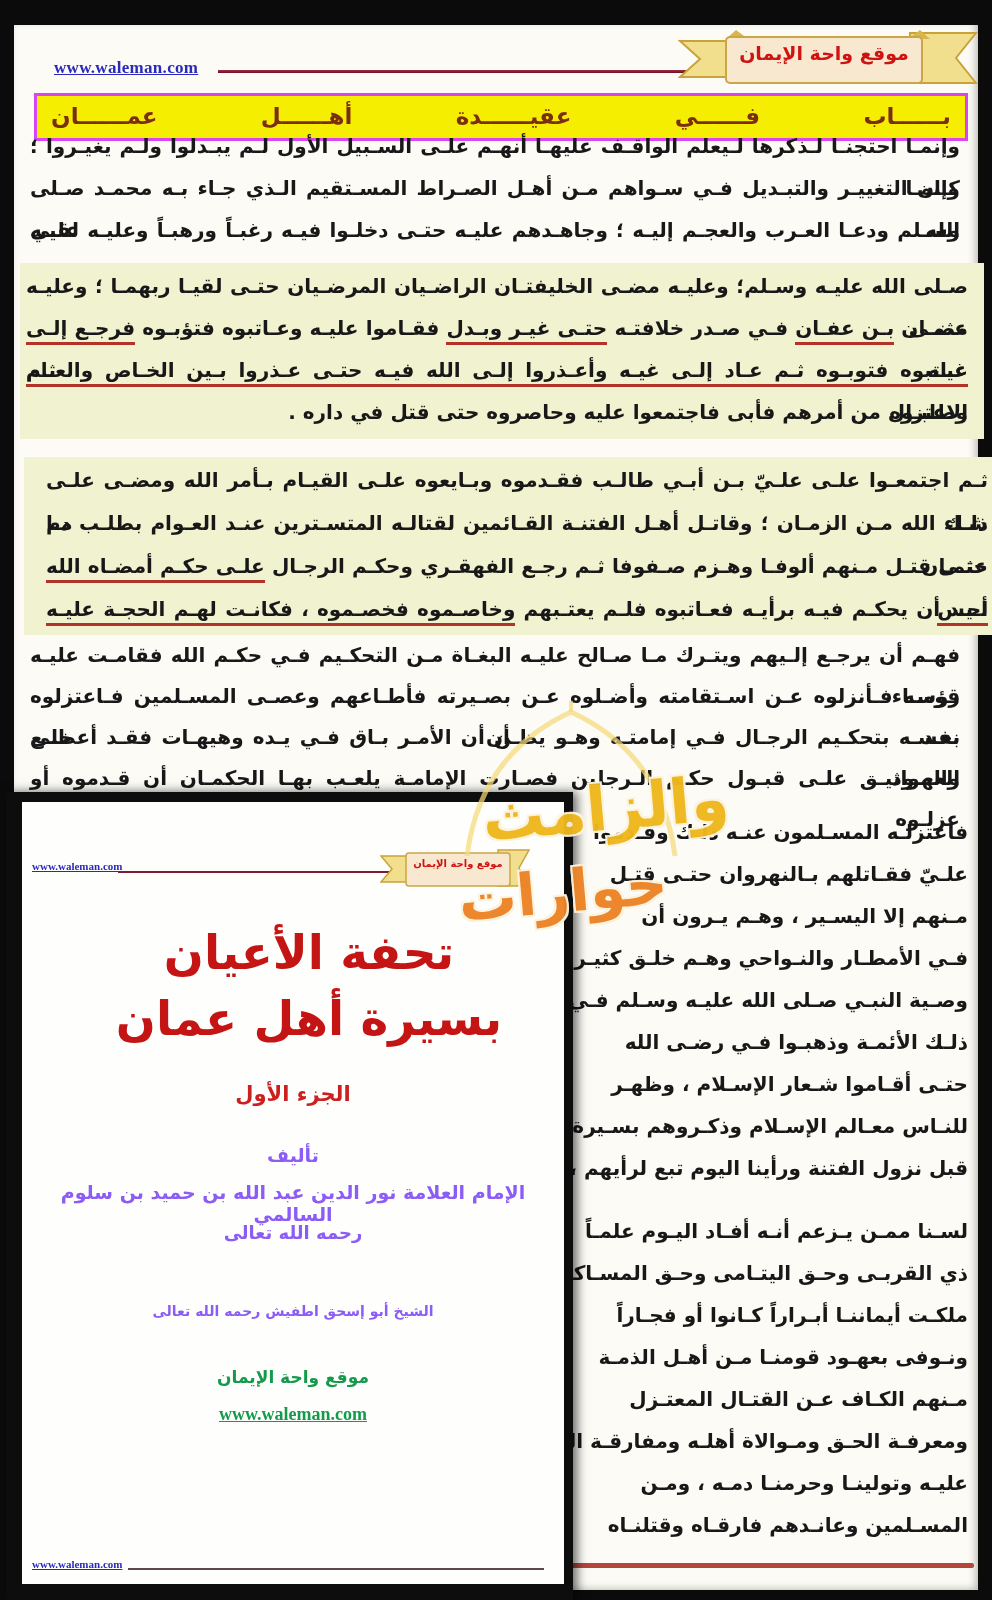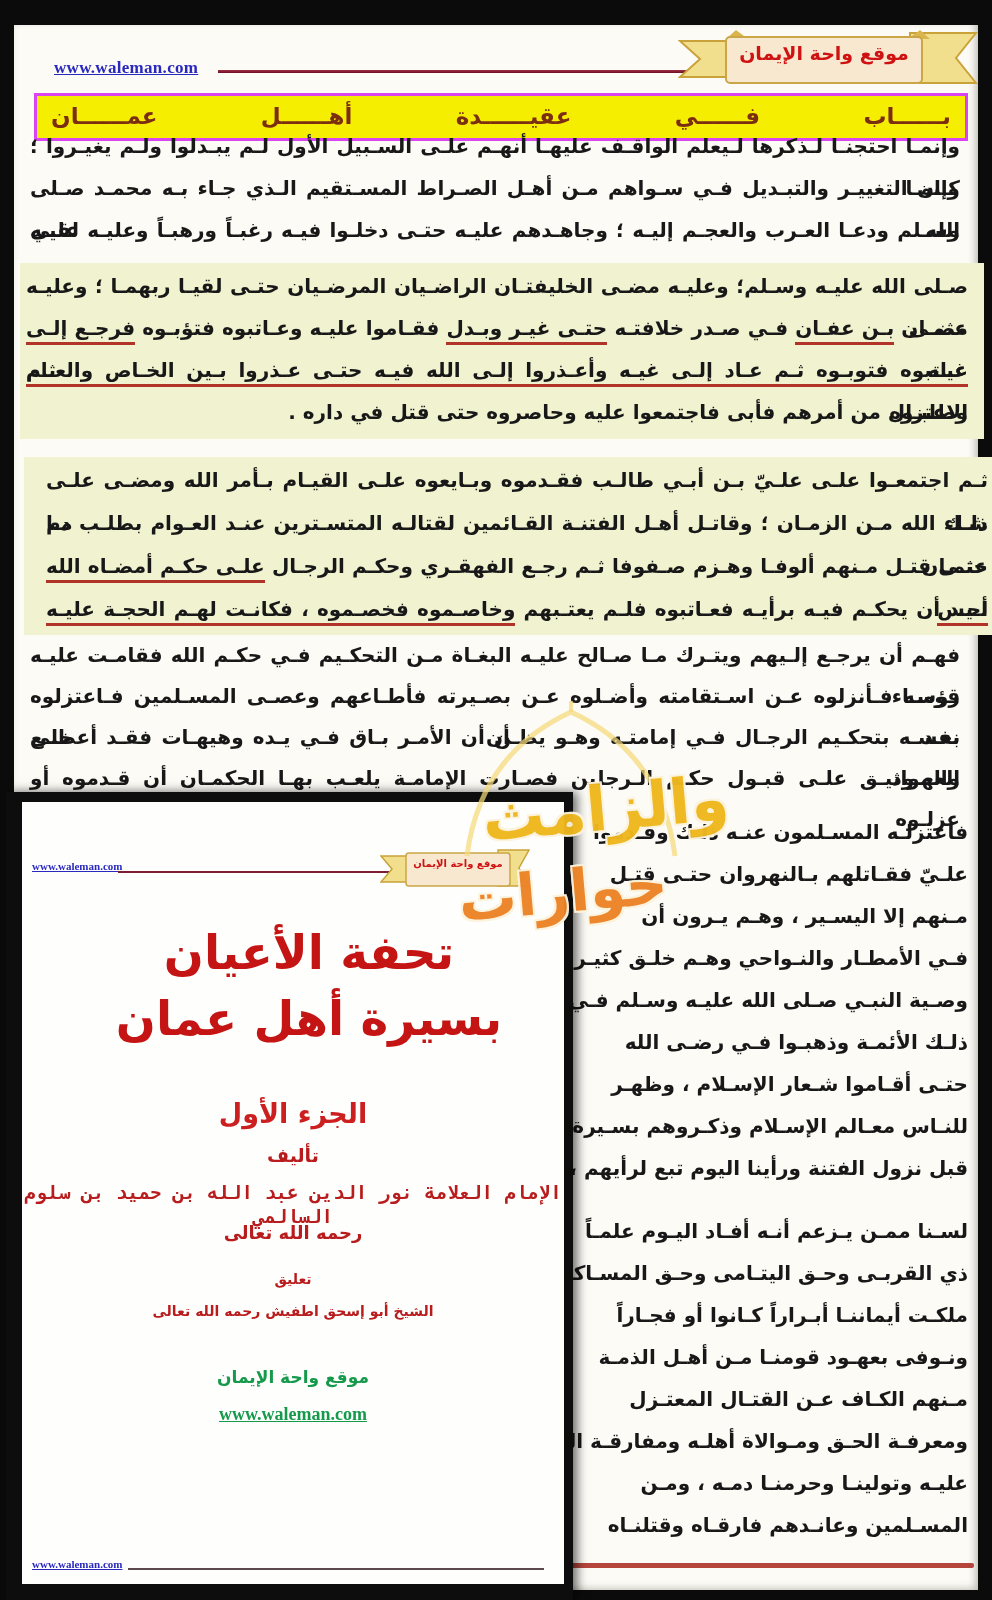--- a/index.html
+++ b/index.html
@@ -62,24 +62,24 @@
   .ov-hrule{position:absolute;left:96px;top:69px;width:272px;height:2px;
     background:#7d1c32;}
   .ov-ribbon{position:absolute;left:358px;top:40px;width:150px;height:54px;}
   .ov-ribbon svg{position:absolute;left:0;top:0;}
   .ov-ribbon-text{position:absolute;left:30px;top:16px;width:96px;text-align:center;
     color:#cf1212;font-size:10px;font-weight:bold;direction:rtl;}
   .ov-title{position:absolute;left:0;top:118px;width:100%;text-align:center;
     color:var(--titlered);font-size:47px;font-weight:bold;direction:rtl;}
   .ov-title div{line-height:66px;margin-left:32px;}
   .ov-center{position:absolute;left:0;width:100%;text-align:center;direction:rtl;
-    color:#b91c1c;font-weight:bold;}
-  .ov-part{top:296px;color:#cc2020;font-size:27px;}
+    color:#8b5cf6;font-weight:bold;}
+  .ov-part{top:280px;color:#cc2020;font-size:21px;}
   .ov-by{top:342px;font-size:19px;}
-  .ov-author{top:379px;font-size:19px;font-family:Liberation Mono, monospace;}
+  .ov-author{top:379px;font-size:19px;}
   .ov-mercy{top:420px;font-size:18px;}
   .ov-ta{top:469px;font-size:14px;}
   .ov-sheikh{top:501px;font-size:14px;}
   .ov-site{top:565px;color:var(--green);font-size:17px;}
   .ov-site-link{position:absolute;left:0;top:602px;width:100%;text-align:center;
     font-family:"Liberation Serif",serif;font-weight:bold;font-size:18px;
     color:var(--green);text-decoration:underline;cursor:pointer;display:block;}
   .ov-flink{left:10px;top:756px;font-size:11px;}
   .ov-frule{position:absolute;left:106px;top:766px;width:416px;height:2px;
     background:#5d484e;}
@@ -182,21 +182,20 @@
 
       <div class="ov-title">
         <div>تحفة الأعيان</div>
         <div>بسيرة أهل عمان</div>
       </div>
 
       <div class="ov-center ov-part">الجزء الأول</div>
       <div class="ov-center ov-by">تأليف</div>
       <div class="ov-center ov-author">الإمام العلامة نور الدين عبد الله بن حميد بن سلوم السالمي</div>
       <div class="ov-center ov-mercy">رحمه الله تعالى</div>
-      <div class="ov-center ov-ta">تعليق</div>
       <div class="ov-center ov-sheikh">الشيخ أبو إسحق اطفيش رحمه الله تعالى</div>
       <div class="ov-center ov-site">موقع واحة الإيمان</div>
       <a class="ov-site-link">www.waleman.com</a>
 
       <a class="hlink ov-flink">www.waleman.com</a>
       <div class="ov-frule"></div>
     </div>
   </div>
 
   <div class="watermark">

